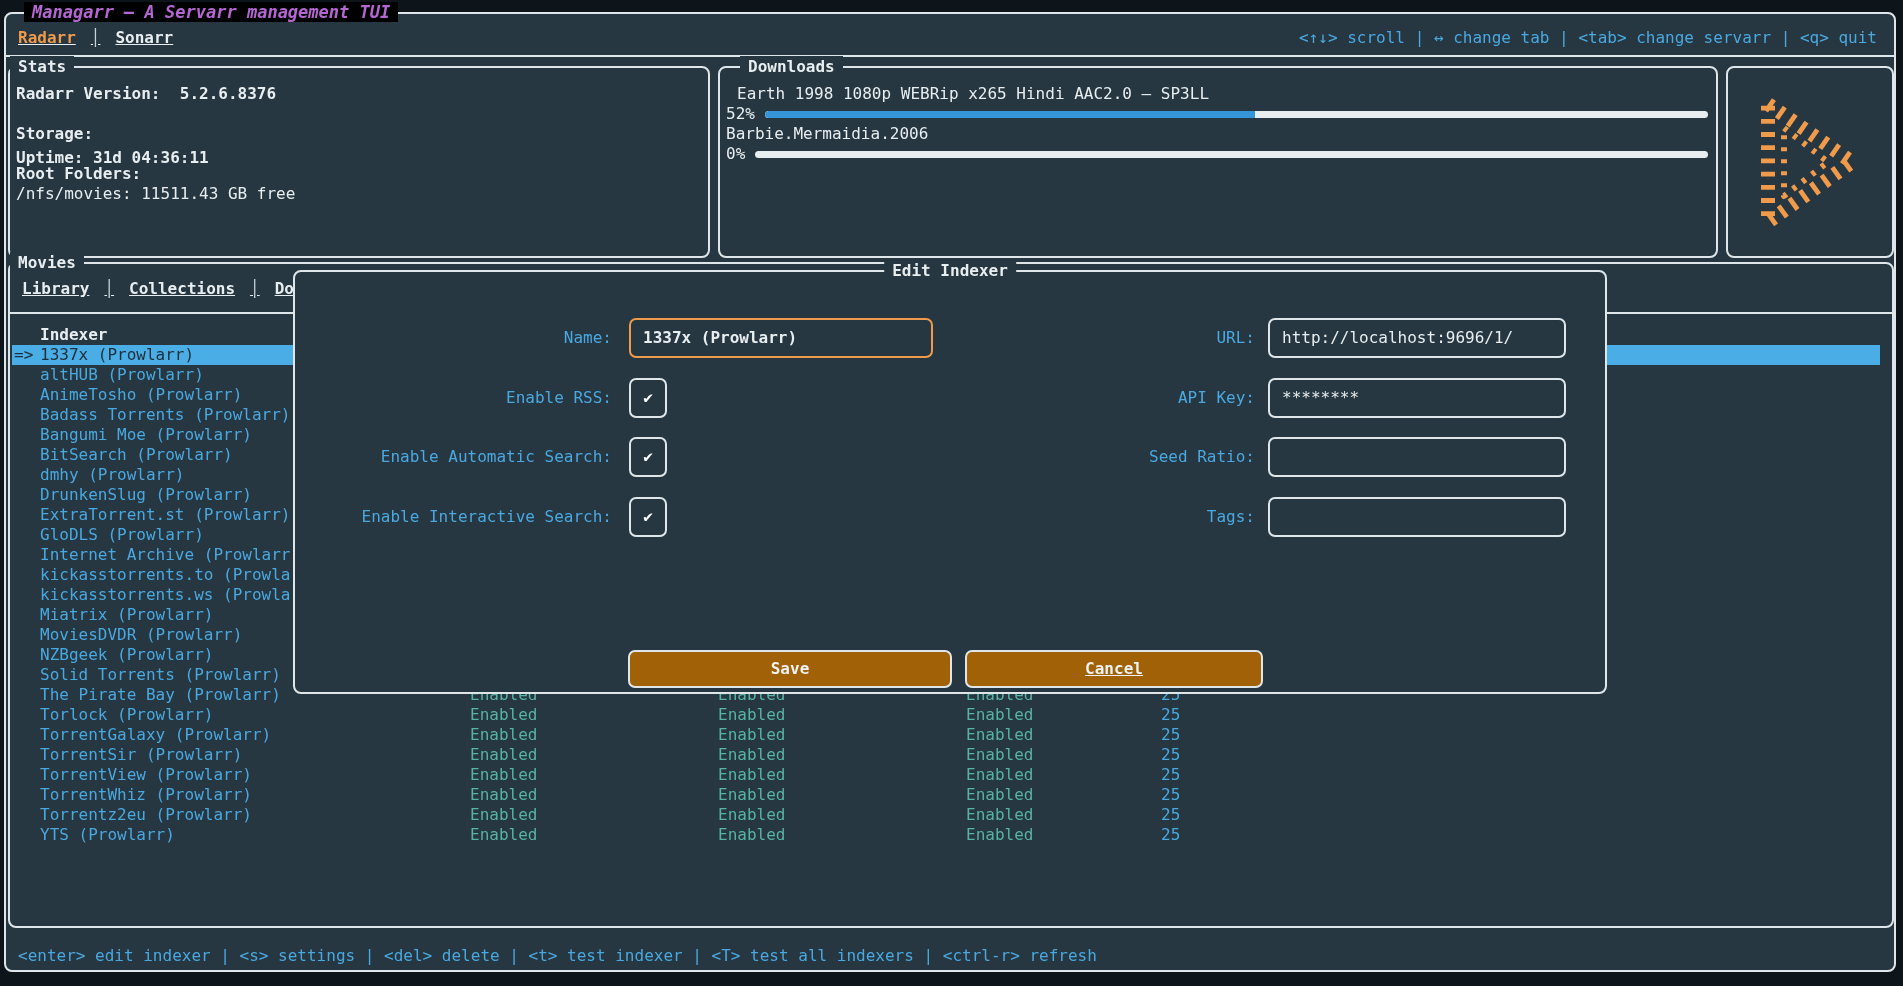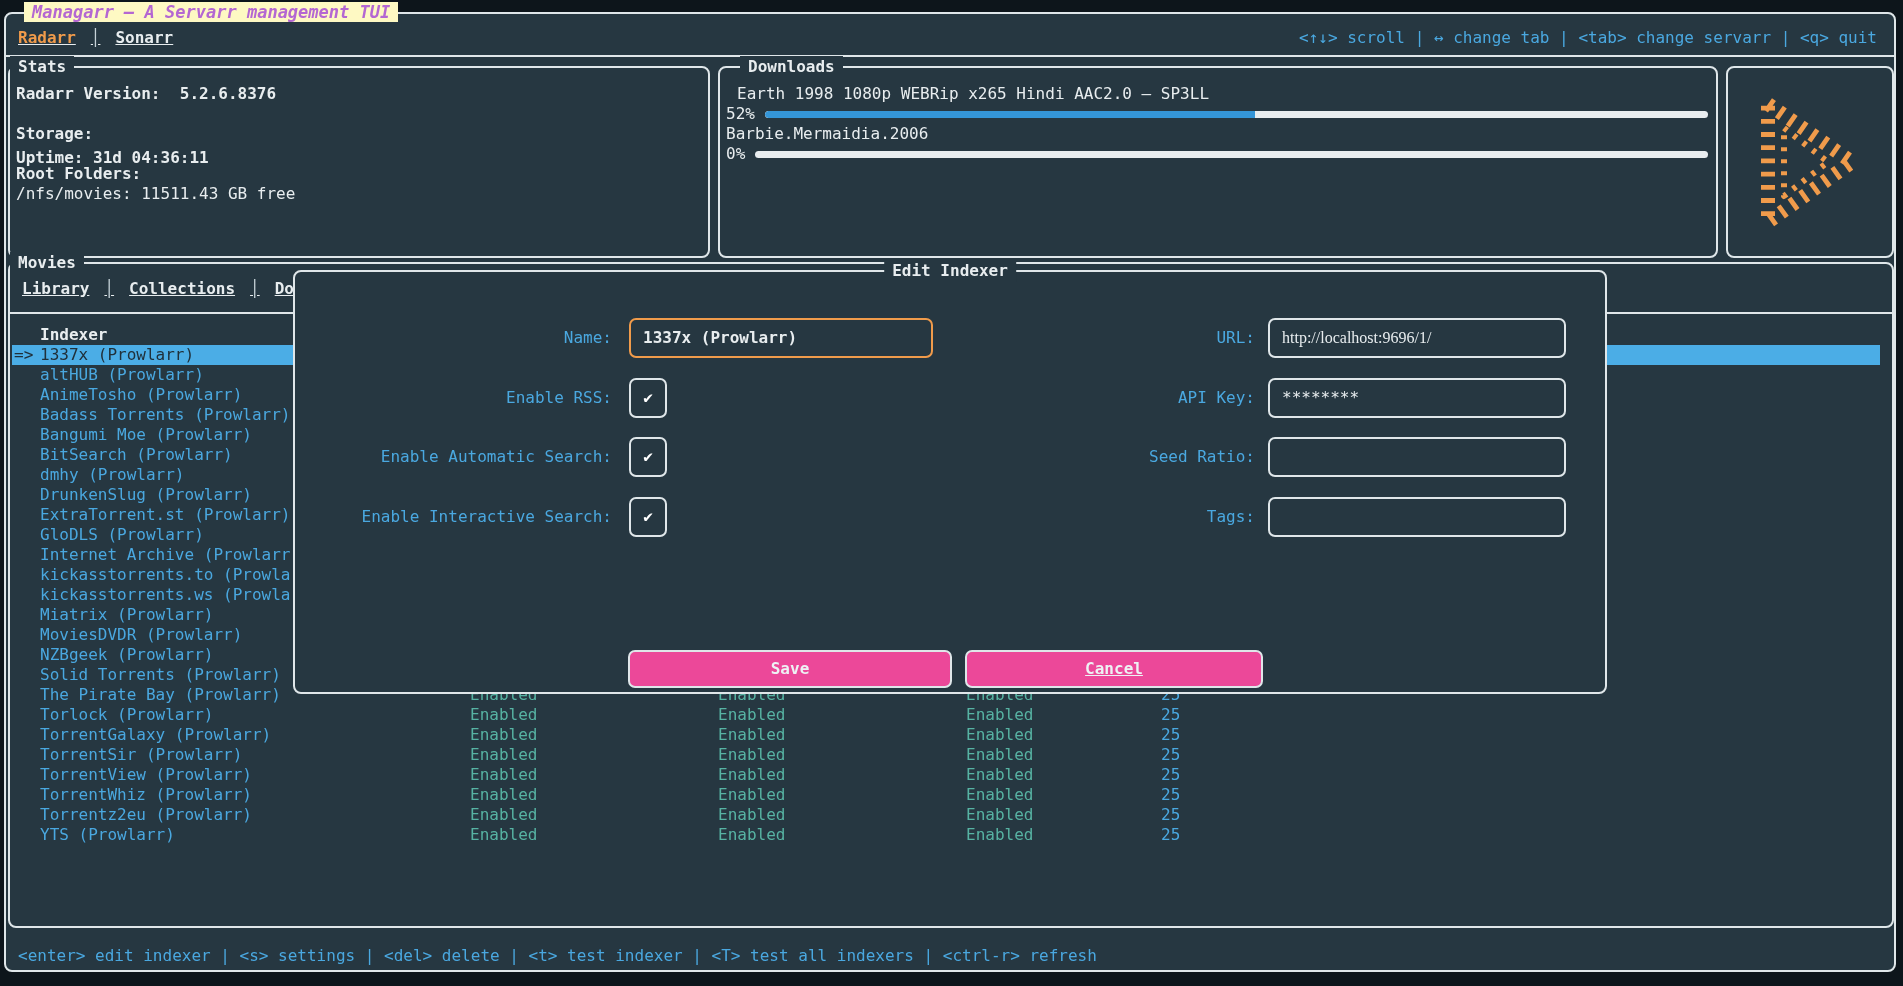--- a/index.html
+++ b/index.html
@@ -43,33 +43,33 @@
   .input {
     position:absolute; height:40px; border:2px solid #dfe6e9; border-radius:7px;
     line-height:36px; padding-left:12px; color:#e8edef; background:#263741; white-space:pre;
   }
   .checkbox {
     position:absolute; width:38px; height:40px; border:2px solid #dfe6e9; border-radius:7px;
     text-align:center; line-height:36px; color:#ffffff; font-weight:bold;
   }
   .btn {
     position:absolute; height:38px; border:2px solid #dfe6e9; border-radius:7px;
-    text-align:center; line-height:34px; font-weight:bold; color:#eef2f4; background:#ec4899;
+    text-align:center; line-height:34px; font-weight:bold; color:#eef2f4; background:#a16207;
   }
   .sep { position:absolute; left:0; right:0; border-top:2px solid #dfe6e9; }
   .title-label { font-style:italic; font-weight:bold; color:#b467d2; font-size:17px; }
 </style>
 </head>
 <body>
 
 <div class="panel" style="left:4px; top:12px; width:1892px; height:960px;">
   <div class="sep" style="top:41px;"></div>
 </div>
 
-<div class="abs title-label" style="left:24px; top:2px; height:20px; line-height:20px; background:#fef9c3; padding:0 8px;">Managarr – A Servarr management TUI</div>
+<div class="abs title-label" style="left:24px; top:2px; height:20px; line-height:20px; background:#000000; padding:0 8px;">Managarr – A Servarr management TUI</div>
 
 <div class="tabbar" style="left:18px; top:27px;">
   <span class="bold orange">Radarr</span>
   <span class="tab-div">│</span>
   <span class="bold">Sonarr</span>
 </div>
 
 <div class="abs blue" style="right:26px; top:28px; height:20px; line-height:20px; white-space:pre;">&lt;↑↓&gt; scroll | ↔ change tab | &lt;tab&gt; change servarr | &lt;q&gt; quit</div>
 
 <div class="panel" style="left:8px; top:66px; width:702px; height:192px;">
@@ -293,21 +293,21 @@
     </div>
 </div>
 
 <div class="panel" style="left:293px; top:270px; width:1314px; height:424px; z-index:10;">
   <div class="panel-title" style="left:50%; transform:translateX(-50%);">Edit Indexer</div>
 
   <div class="field-label" style="left:50px;  width:267px; top:56px;">Name:</div>
   <div class="input bold orange" style="left:334px; width:304px; top:46px; border-color:#f09b4b;">1337x (Prowlarr)</div>
 
   <div class="field-label" style="left:700px; width:260px; top:56px;">URL:</div>
-  <div class="input" style="left:973px; width:298px; top:46px;font-family:Liberation Serif, serif;">http://localhost:9696/1/</div>
+  <div class="input" style="left:973px; width:298px; top:46px;">http://localhost:9696/1/</div>
 
   <div class="field-label" style="left:50px;  width:267px; top:116px;">Enable RSS:</div>
   <div class="checkbox" style="left:334px; top:106px;">✔</div>
 
   <div class="field-label" style="left:700px; width:260px; top:116px;">API Key:</div>
   <div class="input" style="left:973px; width:298px; top:106px;">********</div>
 
   <div class="field-label" style="left:50px;  width:267px; top:175px;">Enable Automatic Search:</div>
   <div class="checkbox" style="left:334px; top:165px;">✔</div>
 

